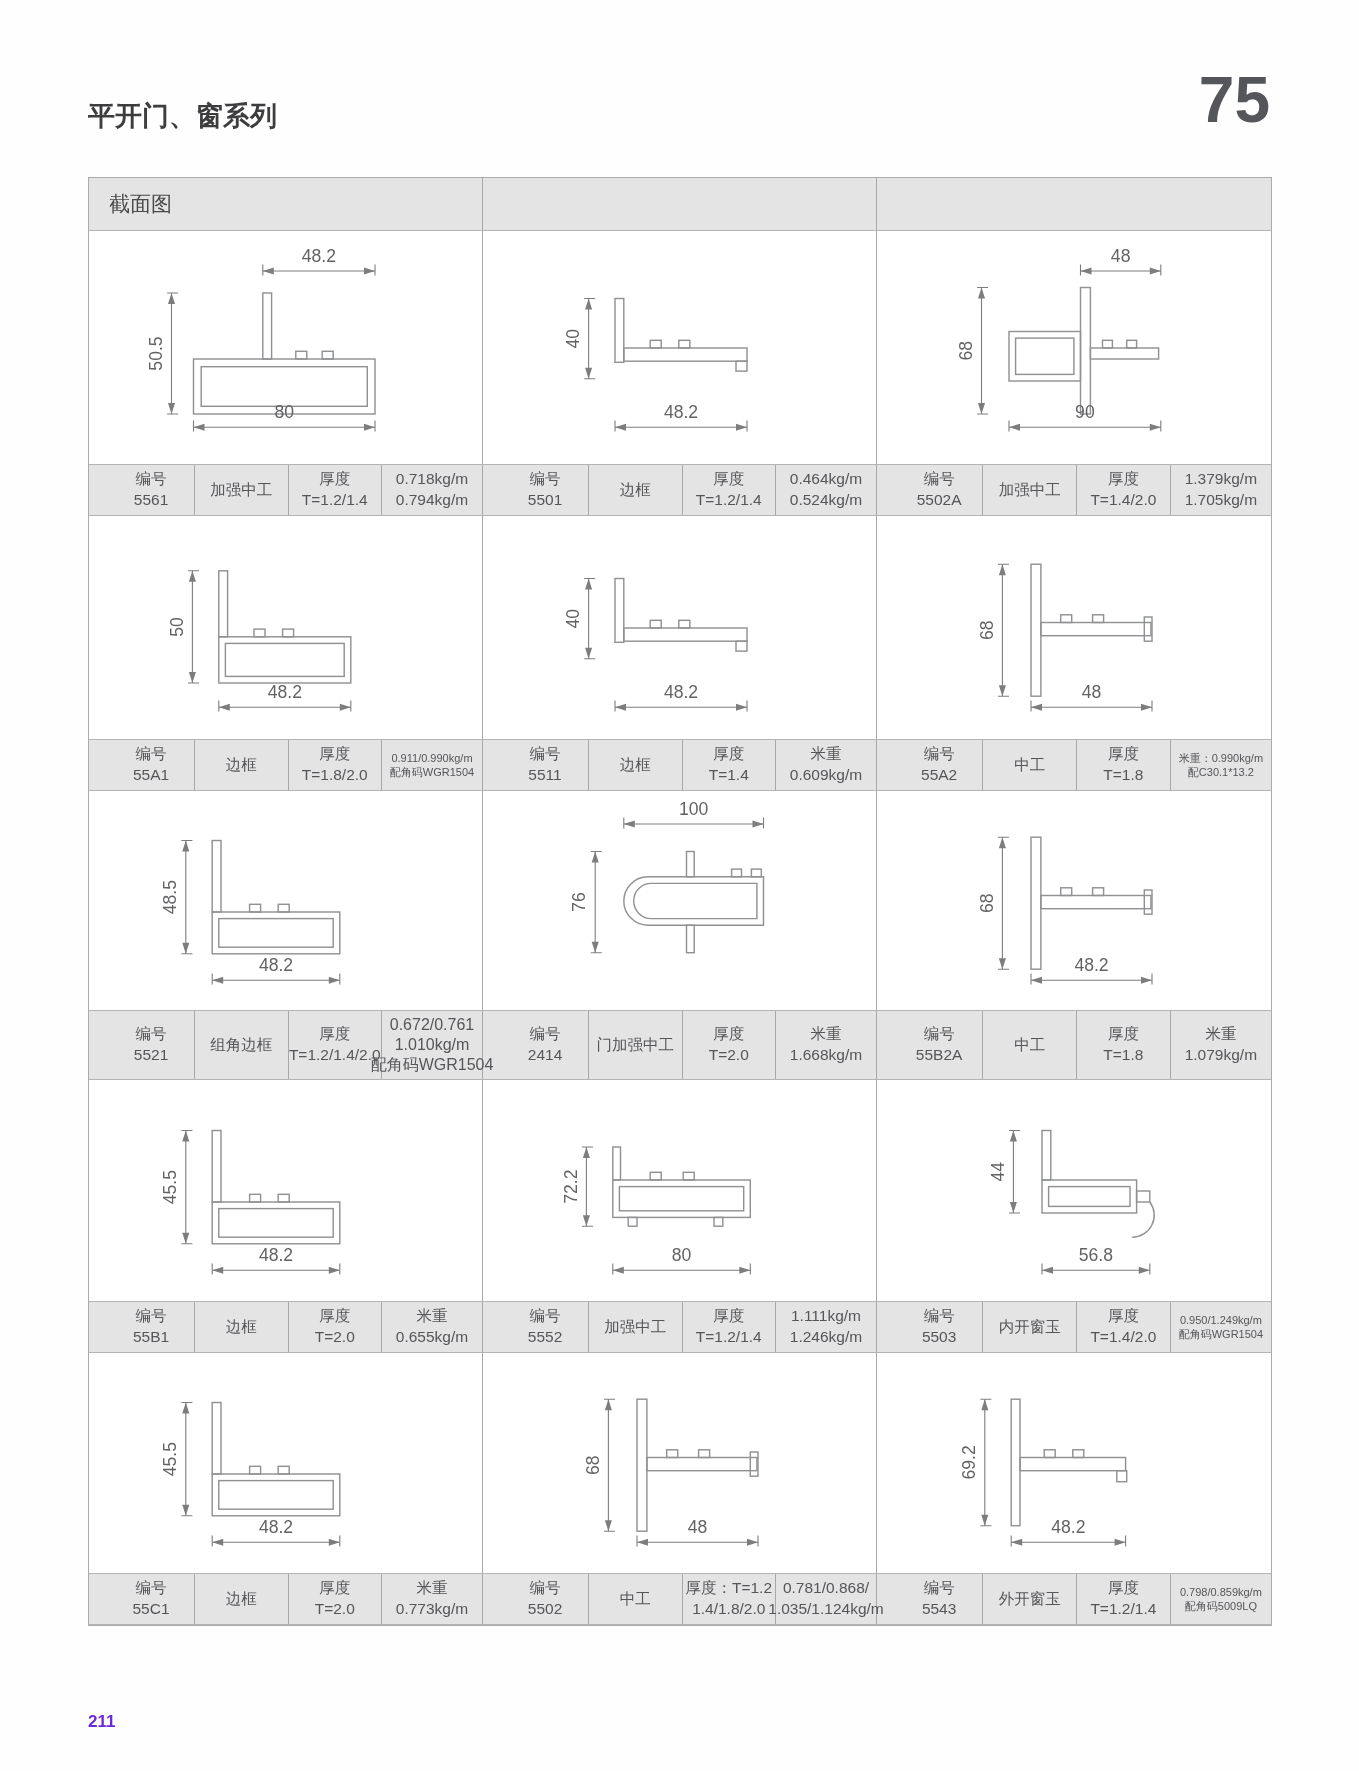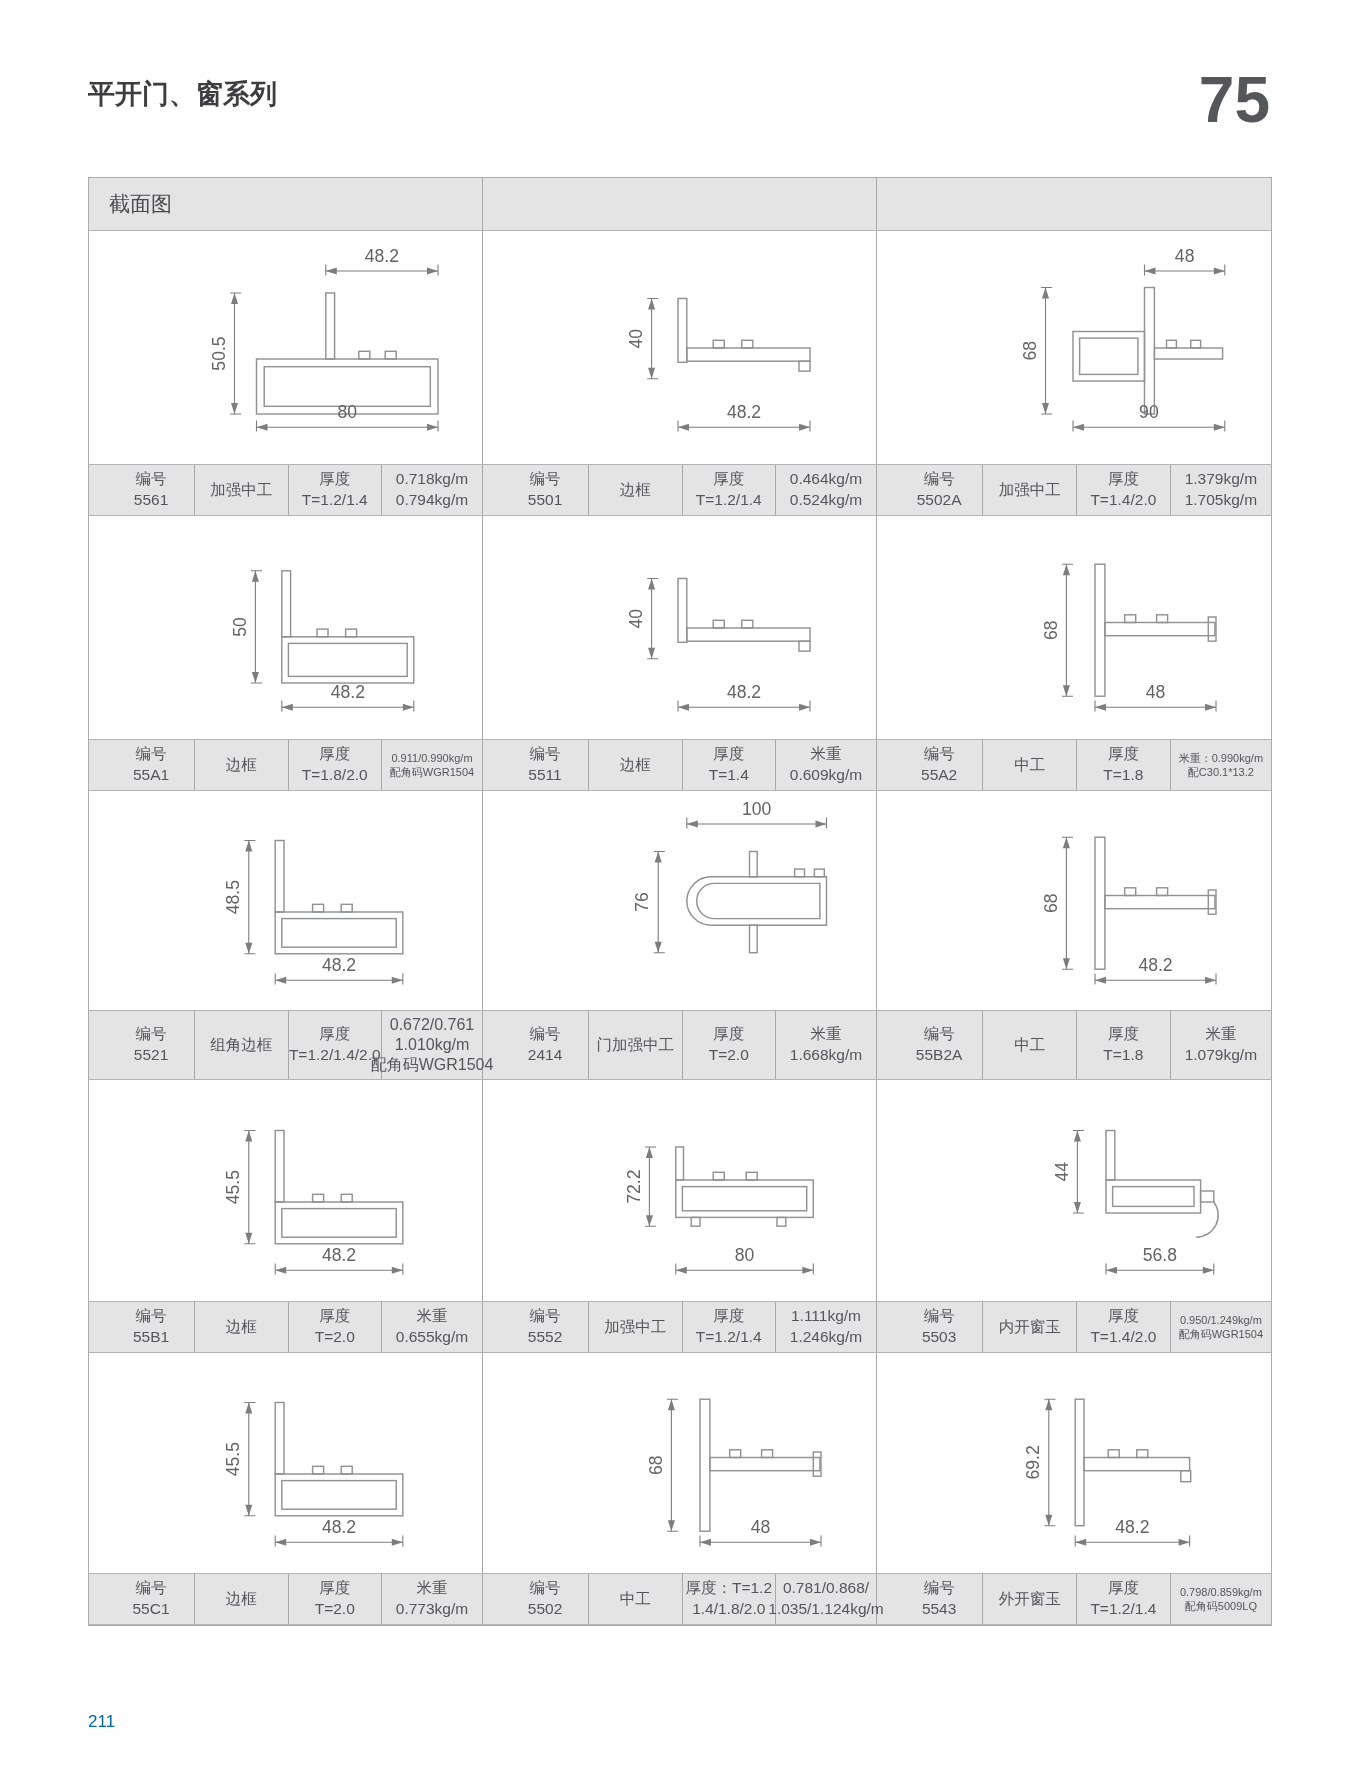--- a/index.html
+++ b/index.html
@@ -1,37 +1,37 @@
 <!DOCTYPE html>
 <html><head>
 <meta charset="utf-8">
 <style>
   html,body{margin:0;padding:0;background:#ffffff;}
   .page{position:relative;width:1359px;height:1771px;background:#fefefe;overflow:hidden;
         font-family:"Liberation Sans","DejaVu Sans",sans-serif;color:#4a4a4c;}
-  .header-title{position:absolute;left:88px;top:76px;font-size:27px;font-weight:700;color:#3d3d3f;}
+  .header-title{position:absolute;left:88px;top:98px;font-size:27px;font-weight:700;color:#3d3d3f;}
   .series-number{position:absolute;right:89px;top:68px;font-size:64px;font-weight:700;color:#55565a;line-height:1;}
   .catalog-table{position:absolute;left:88px;top:177px;width:1182px;border:1px solid #aaabad;background:#e5e5e5;}
   .thead{display:grid;grid-template-columns:1fr 1fr 1fr;height:52px;background:#e4e4e5;border-bottom:1px solid #b3b4b6;}
   .thead>div{display:flex;align-items:center;padding-left:20px;font-size:21px;color:#4a4a4c;border-right:1px solid #a7a8aa;}
   .thead>div:last-child{border-right:none;}
   .draw-row{display:grid;grid-template-columns:1fr 1fr 1fr;background:#fff;}
-  .draw-cell{border-right:1px solid #a7a8aa;display:flex;align-items:center;justify-content:flex-end;overflow:hidden;}
+  .draw-cell{border-right:1px solid #a7a8aa;display:flex;align-items:center;justify-content:flex-start;overflow:hidden;}
   .draw-cell:last-child{border-right:none;}
   .info-row{display:grid;grid-template-columns:1fr 1fr 1fr;background:#e4e4e5;
             border-top:1px solid #b3b4b6;border-bottom:1px solid #b3b4b6;min-height:50px;}
   .info-cell{display:grid;grid-template-columns:23% 25% 25% 27%;border-right:1px solid #a7a8aa;padding-left:19px;}
   .info-cell:last-child{border-right:none;}
   .sub{display:flex;flex-direction:column;align-items:center;justify-content:center;text-align:center;
        color:#56565a;font-size:15.5px;line-height:1.35;border-left:1px solid #a7a8aa;padding:4px 2px;}
   .sub:first-child{border-left:none;}
   .sub .ln{white-space:nowrap;}
   .sub.small{font-size:11px;line-height:1.3;}
   .sub.xsmall{font-size:16px;line-height:1.25;}
-  .page-number{position:absolute;left:88px;top:1712px;font-size:17px;font-weight:400;color:#0369a1;}
+  .page-number{position:absolute;left:88px;top:1712px;font-size:17px;font-weight:700;color:#6d28d9;}
 </style>
 </head>
 <body>
 
 <div class="page">
   <div class="header-title">平开门、窗系列</div>
   <div class="series-number">75</div>
 
   <div class="catalog-table">
     <div class="thead">

